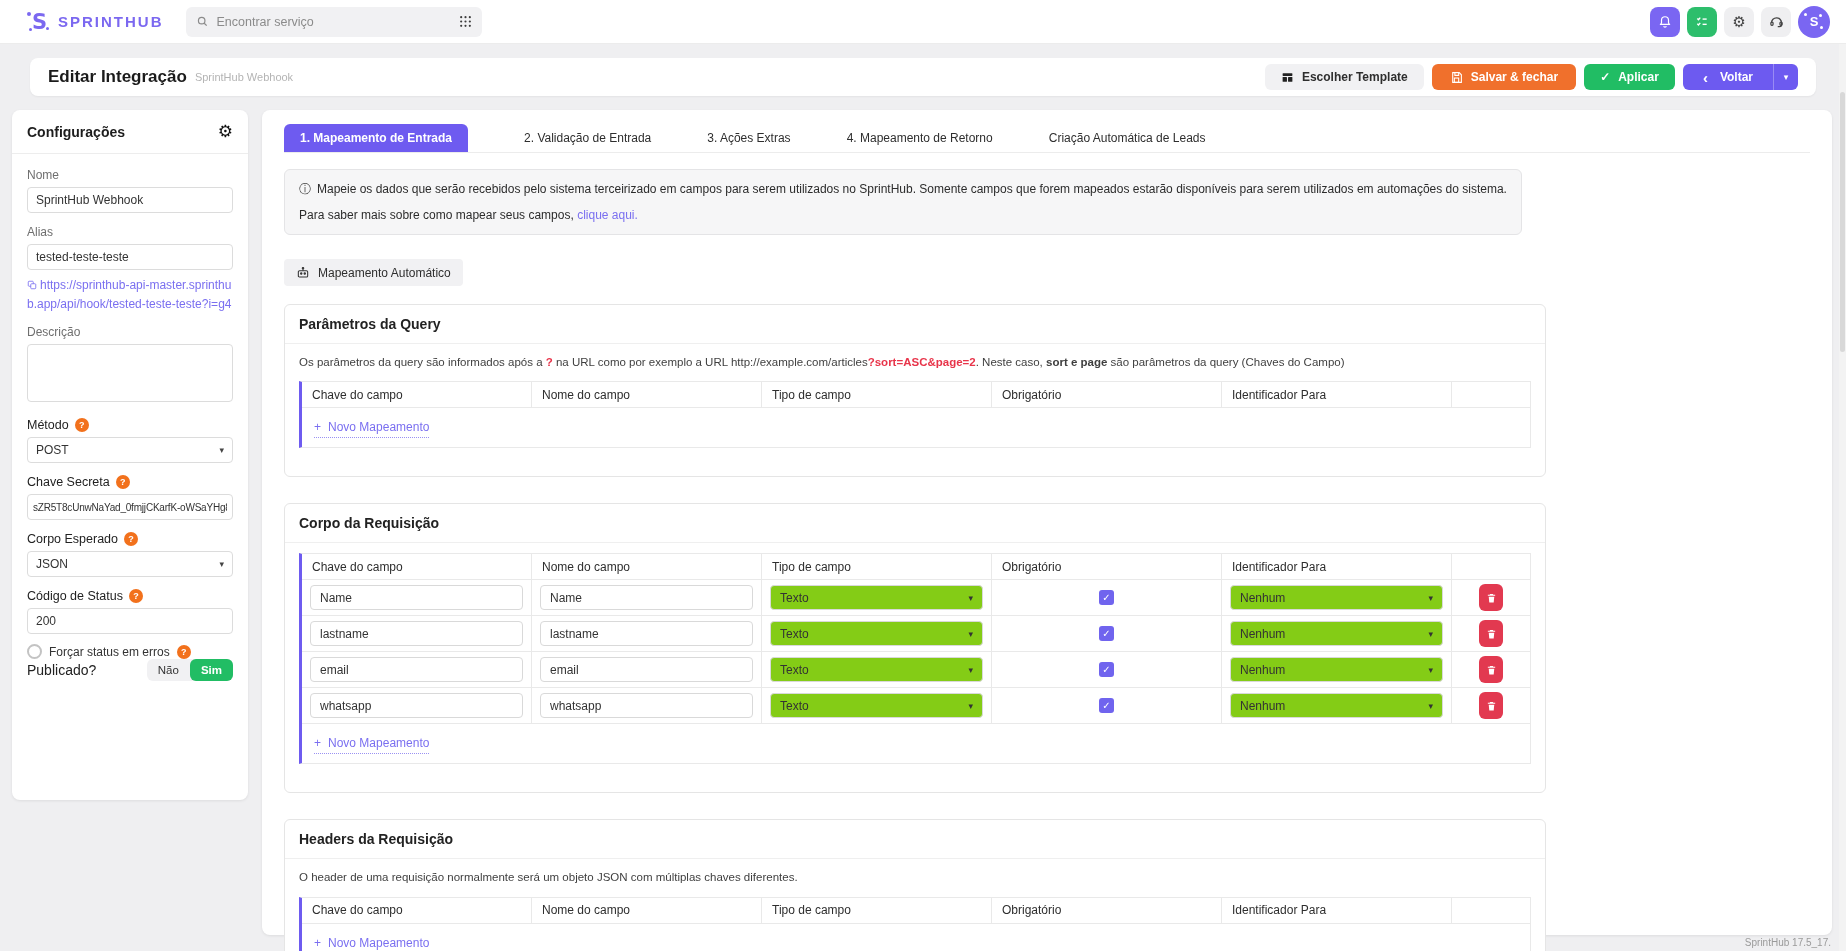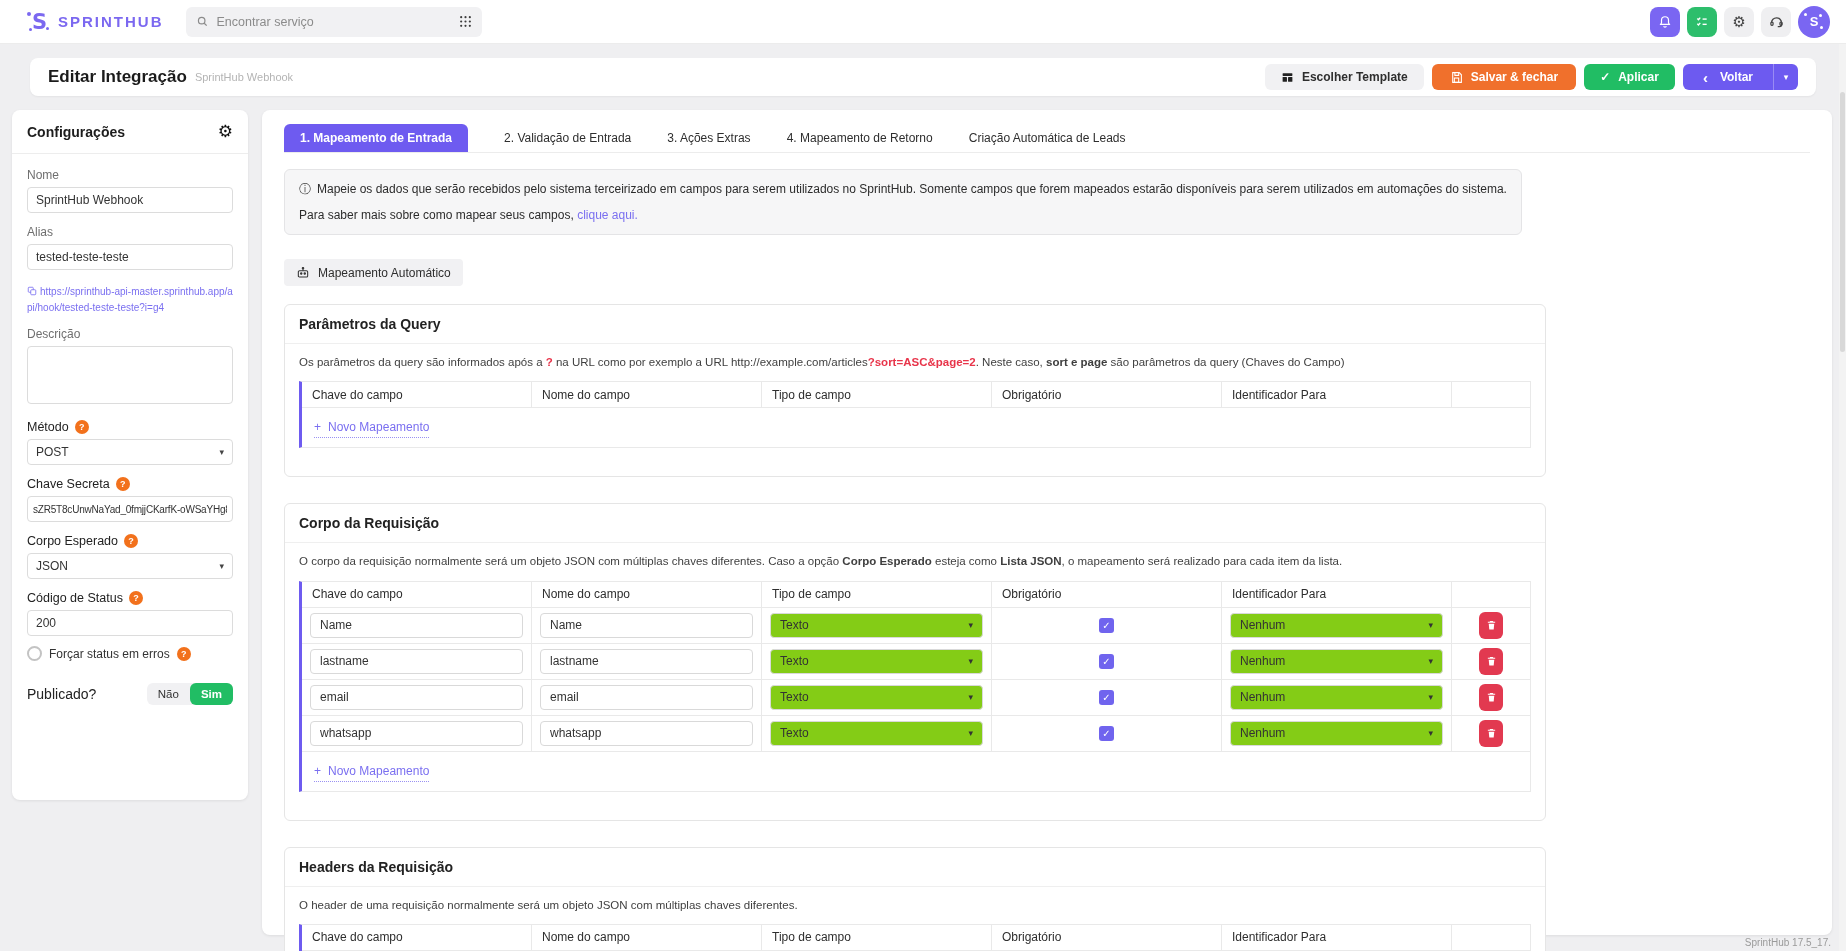--- a/index.html
+++ b/index.html
@@ -45,37 +45,37 @@
   
   .sidebar{position:absolute;left:12px;top:110px;width:236px;height:690px;background:#fff;border-radius:8px;box-shadow:0 1px 3px rgba(0,0,0,.08)}
   .sb-head{display:flex;align-items:center;justify-content:space-between;padding:13px 15px;border-bottom:1px solid #ededed}
   .sb-title{font-size:14px;font-weight:700;color:#1d1d1d}
   .sb-gear{font-size:17px;color:#111;cursor:pointer;line-height:1}
   .sb-body{padding:2px 15px 0}
   .sb-label{font-size:12px;color:#6f6f6f;margin:12px 0 5px;display:flex;align-items:center;gap:6px}
   .q-badge{width:14px;height:14px;border-radius:50%;background:#f2711c;color:#fff;font-size:9px;font-weight:700;display:inline-flex;align-items:center;justify-content:center;cursor:pointer}
   .sb-input{width:100%;height:26px;border:1px solid #dcdcdc;border-radius:4px;padding:0 8px;font-size:12px;color:#333;outline:none;background:#fff;font-family:"Liberation Sans",sans-serif}
   .sb-input.mono{font-size:10px;letter-spacing:-0.2px;padding:0 5px}
-  .sb-url{display:block;font-size:10px;color:#7a6ff0;line-height:1.55;margin-top:14px;word-break:break-all;text-decoration:none;cursor:pointer}
+  .sb-url{display:block;font-size:12px;color:#7a6ff0;line-height:1.55;margin-top:6px;word-break:break-all;text-decoration:none;cursor:pointer}
   .sb-url svg{vertical-align:-1px;margin-right:3px}
   .sb-textarea{width:100%;height:58px;border:1px solid #dcdcdc;border-radius:4px;resize:none;outline:none;background:#fff}
   .select-box{width:100%;height:26px;border:1px solid #dcdcdc;border-radius:4px;display:flex;align-items:center;justify-content:space-between;padding:0 8px;font-size:12px;color:#333;cursor:pointer;background:#fff}
   .select-box .caret{font-size:9px;color:#444}
   .radio-row{display:flex;align-items:center;gap:7px;margin-top:10px}
   .radio{width:15px;height:15px;border:2px solid #c3c3c3;border-radius:50%;cursor:pointer;flex:none}
   .radio-label{font-size:12px;color:#333}
-  .pub-row{display:flex;align-items:center;justify-content:space-between;margin-top:22px}
+  .pub-row{display:flex;align-items:center;justify-content:space-between;}
   .pub-label{font-size:14px;color:#222}
   .toggle{display:flex;align-items:center;background:#f1f1f3;border-radius:6px}
   .toggle .no{padding:5px 11px;font-size:11.5px;color:#333;cursor:pointer}
   .toggle .yes{padding:5px 11px;font-size:11.5px;color:#fff;background:#21bd64;border-radius:6px;font-weight:700;cursor:pointer}
 
   
   .main{position:absolute;left:262px;top:110px;width:1570px;height:825px;background:#fff;border-radius:8px;box-shadow:0 1px 3px rgba(0,0,0,.08);padding:14px 22px}
-  .tabs{display:flex;align-items:flex-end;gap:36px;border-bottom:1px solid #ececec}
+  .tabs{display:flex;align-items:flex-end;gap:56px;border-bottom:1px solid #ececec}
   .tab{font-size:12px;color:#2e2e2e;padding:7px 0;cursor:pointer;white-space:nowrap}
   .tab.active{background:#6e5bf0;color:#fff;font-weight:700;padding:7px 16px;border-radius:6px 6px 0 0}
   .info-banner{display:inline-block;margin-top:16px;background:#f6f6f7;border:1px solid #e4e4e6;border-radius:6px;padding:10px 14px;font-size:12px;color:#2c2c2c;line-height:1.55}
   .info-banner .row2{margin-top:7px}
   .info-i{font-style:normal;margin-right:6px;color:#444}
   .link{color:#7a6ff0;cursor:pointer}
   .automap{display:flex;align-items:center;gap:8px;margin-top:24px;height:27px;background:#f1f1f3;border:none;border-radius:4px;padding:0 12px;font-size:12px;color:#2e2e2e;cursor:pointer;font-family:"Liberation Sans",sans-serif}
 
   .panel{width:1262px;border:1px solid #e5e5e5;border-radius:6px;margin-top:20px;background:#fff}
   .panel-title{padding:11px 14px;font-size:14px;font-weight:700;color:#222;border-bottom:1px solid #efefef}
@@ -335,23 +335,20 @@
           <span>+</span>
           <span>Novo Mapeamento</span>
         </span>
       </div>
     </div>
   </section>
 
   
   <section class="panel" style="margin-top:26px">
     <div class="panel-title">Corpo da Requisição</div>
-    <div class="panel-desc">
-      <span>O corpo da requisição normalmente será um objeto JSON com múltiplas chaves diferentes. Caso a opção </span><b>Corpo Esperado</b><span> esteja como </span><b>Lista JSON</b><span>, o mapeamento será realizado para cada item da lista.</span>
-    </div>
     <div class="tbl">
       <div class="trow head">
         <div>Chave do campo</div>
         <div>Nome do campo</div>
         <div>Tipo de campo</div>
         <div>Obrigatório</div>
         <div>Identificador Para</div>
         <div></div>
       </div>
 

